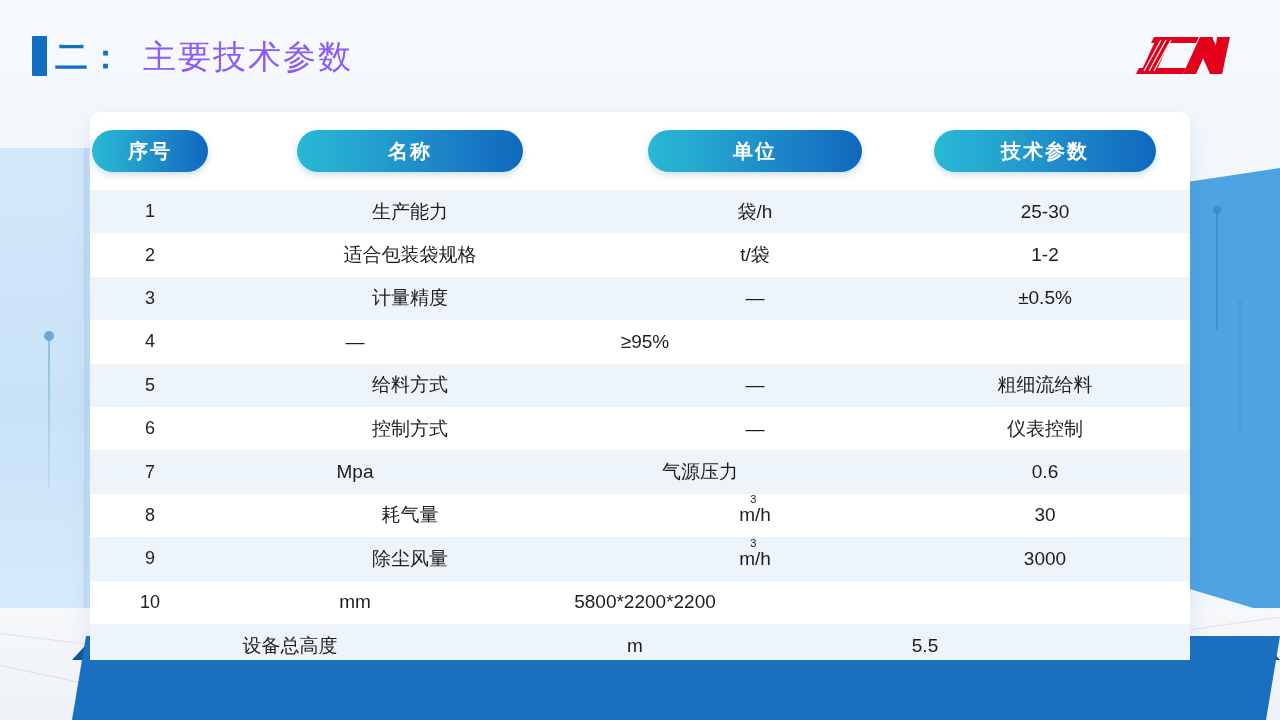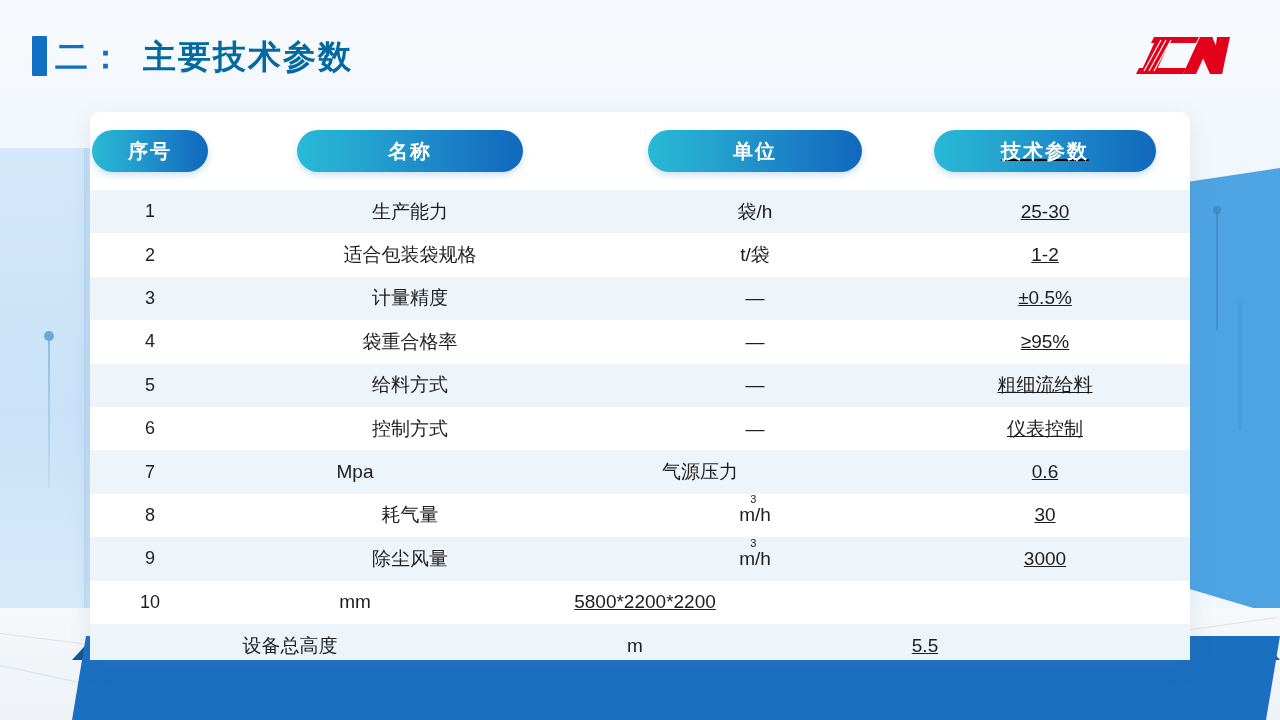--- a/index.html
+++ b/index.html
@@ -120,21 +120,21 @@
   .title-bar {
     width: 15px; height: 40px;
     background: #1170c4;
     border-radius: 1px;
   }
   .title-num {
     font-size: 33px; font-weight: 700; color:#1170c4;
     letter-spacing: 1px; line-height:1;
   }
   .title-text {
-    font-size: 33px; font-weight: 700; color:#0369a1;
+    font-size: 33px; font-weight: 400; color:#8b5cf6;
     letter-spacing: 2px; line-height:1; margin-left: 12px;
   }
   .logo { margin-left:auto; width:110px; height:62px; display:block; }
 
   
   .card {
     position:absolute;
     left:90px; top:112px;
     width:1100px; height:548px;
     background:#ffffff;
@@ -165,21 +165,21 @@
   }
   .pill.w-sm { width:116px; }
   .pill.w-md { width:226px; }
   .pill.w-lg { width:214px; }
   .pill.w-xl { width:222px; }
 
   
   .c1 { width: 120px; flex:0 0 120px; }
   .c2 { width: 400px; flex:0 0 400px;font-family:Liberation Mono, monospace; }
   .c3 { width: 290px; flex:0 0 290px; }
-  .c4 { width: 290px; flex:0 0 290px;text-decoration:underline; }
+  .c4 { width: 290px; flex:0 0 290px; }
 
   .row {
     display:flex;
     height:43.4px;
     align-items:center;
     font-size:19px;
     color:#1d1d1d;
   }
   .row.odd  { background:#edf4fa; }
   .row.even { background:#ffffff; }
@@ -279,21 +279,20 @@
         <div class="cell c4">1-2</div>
       </div>
       <div class="row odd">
         <div class="cell c1 idx">3</div>
         <div class="cell c2">计量精度</div>
         <div class="cell c3">—</div>
         <div class="cell c4">±0.5%</div>
       </div>
       <div class="row even">
         <div class="cell c1 idx">4</div>
-        <div class="cell c2">袋重合格率</div>
         <div class="cell c3">—</div>
         <div class="cell c4">≥95%</div>
       </div>
       <div class="row odd">
         <div class="cell c1 idx">5</div>
         <div class="cell c2">给料方式</div>
         <div class="cell c3">—</div>
         <div class="cell c4">粗细流给料</div>
       </div>
       <div class="row even">

